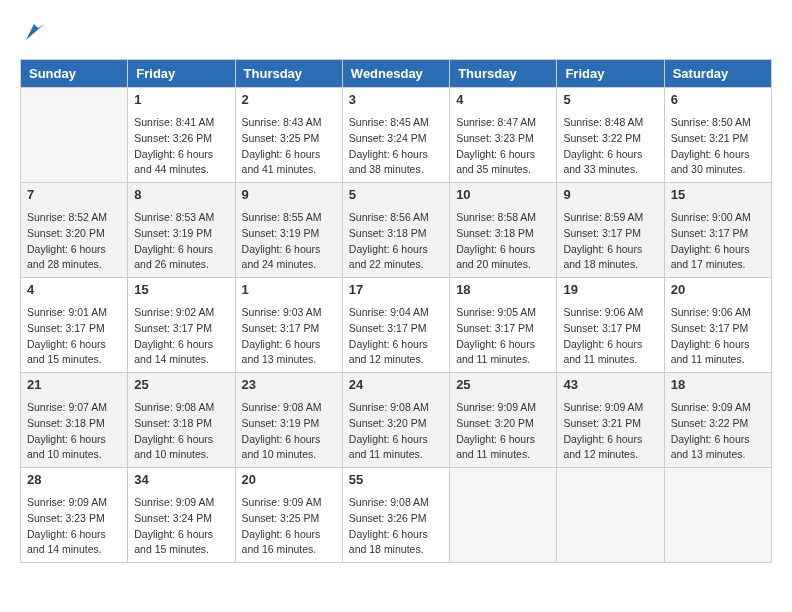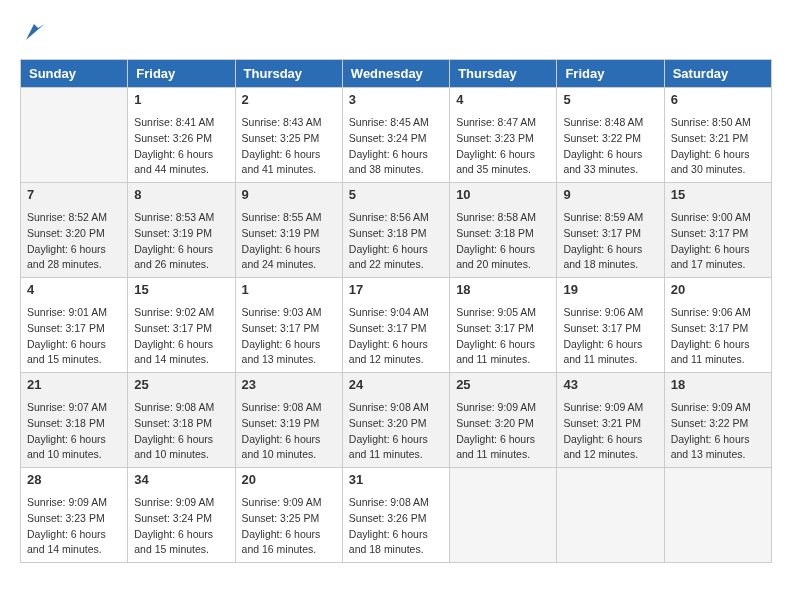--- a/index.html
+++ b/index.html
@@ -372,21 +372,21 @@
       </td>
         <td>
         <span class="day-number">20</span>
         <div class="day-detail">
           Sunrise: 9:09 AM<br>
           Sunset: 3:25 PM<br>
           Daylight: 6 hours and 16 minutes.
         </div>
       </td>
         <td>
-        <span class="day-number">31</span>
+        <span class="day-number">55</span>
         <div class="day-detail">
           Sunrise: 9:08 AM<br>
           Sunset: 3:26 PM<br>
           Daylight: 6 hours and 18 minutes.
         </div>
       </td>
         <td class="empty"></td>
         <td class="empty"></td>
         <td class="empty"></td>
       </tr>

